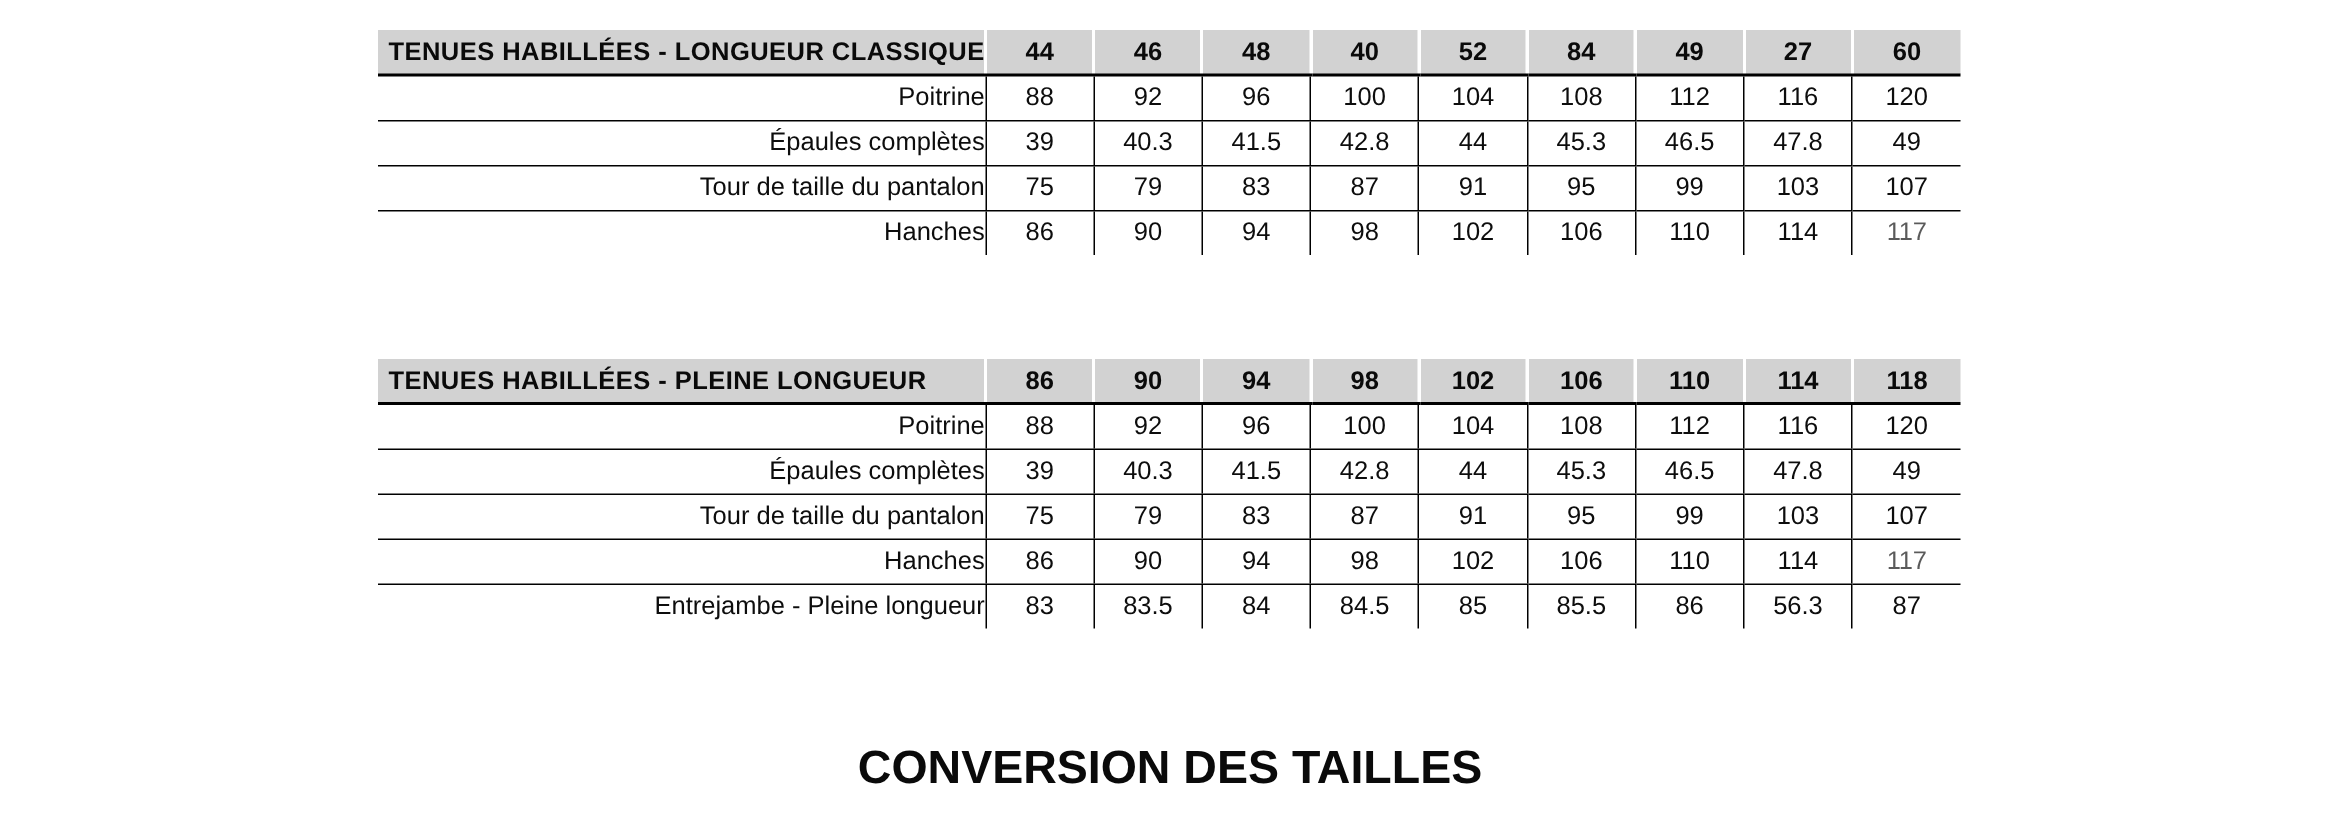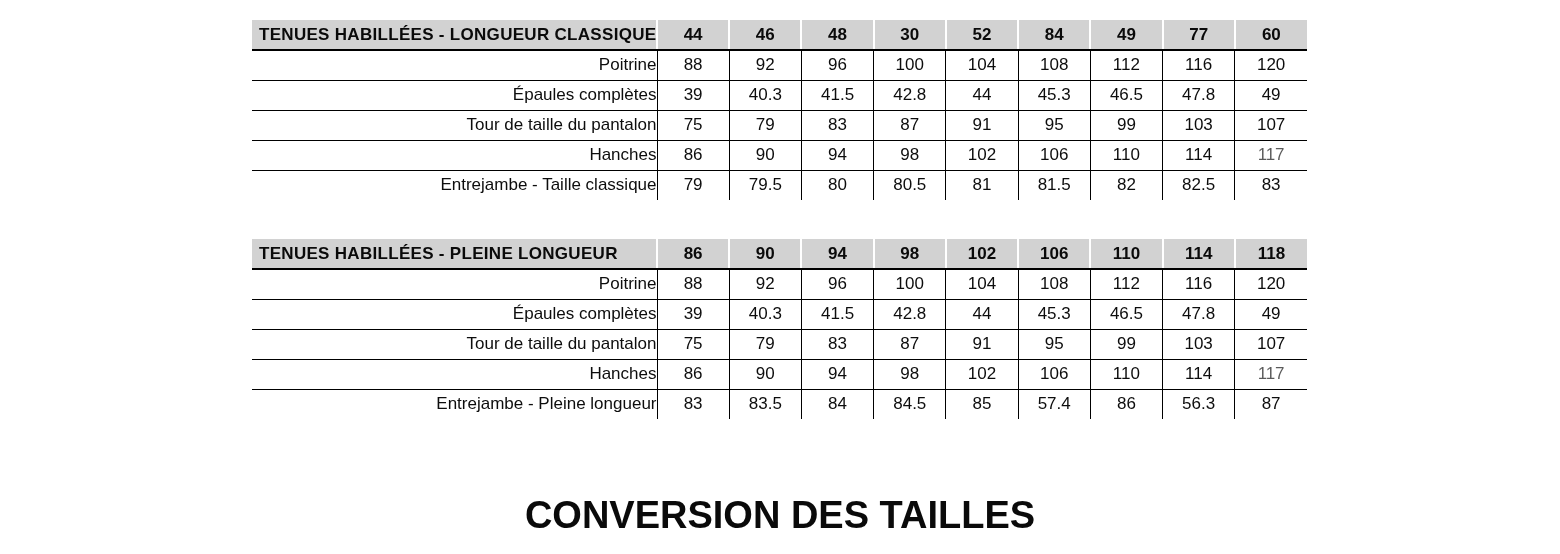--- a/index.html
+++ b/index.html
@@ -68,21 +68,21 @@
     opacity: 0.68;
     font-weight: 400;
     letter-spacing: -0.2px;
   }
   .page-title {
     position: absolute;
     left: 0;
     right: 0;
     top: 494px;
     text-align: center;
-    font-size: 38px;
+    font-size: 31px;
     font-weight: 800;
     letter-spacing: 0px;
     color: #0a0a0a;
   }
 </style>
 </head>
 <body>
 
 <div class="page">
 
@@ -98,25 +98,25 @@
         <col>
         <col>
         <col>
       </colgroup>
       <thead>
         <tr>
           <th class="label-h">TENUES HABILLÉES - LONGUEUR CLASSIQUE</th>
           <th class="size-h">44</th>
           <th class="size-h">46</th>
           <th class="size-h">48</th>
-          <th class="size-h">30</th>
+          <th class="size-h">40</th>
           <th class="size-h">52</th>
           <th class="size-h">84</th>
           <th class="size-h">49</th>
-          <th class="size-h">77</th>
+          <th class="size-h">27</th>
           <th class="size-h">60</th>
         </tr>
       </thead>
       <tbody>
         <tr>
           <td class="label">Poitrine</td>
           <td class="val">88</td>
           <td class="val">92</td>
           <td class="val">96</td>
           <td class="val">100</td>
@@ -155,32 +155,20 @@
           <td class="val">86</td>
           <td class="val">90</td>
           <td class="val">94</td>
           <td class="val">98</td>
           <td class="val">102</td>
           <td class="val">106</td>
           <td class="val">110</td>
           <td class="val">114</td>
           <td class="val light">117</td>
         </tr>
-        <tr>
-          <td class="label">Entrejambe - Taille classique</td>
-          <td class="val">79</td>
-          <td class="val">79.5</td>
-          <td class="val">80</td>
-          <td class="val">80.5</td>
-          <td class="val">81</td>
-          <td class="val">81.5</td>
-          <td class="val">82</td>
-          <td class="val">82.5</td>
-          <td class="val">83</td>
-        </tr>
       </tbody>
     </table>
 
   <table class="size-table t1">
       <colgroup>
         <col style="width: 405px;">
         <col>
         <col>
         <col>
         <col>
@@ -253,21 +241,21 @@
           <td class="val">114</td>
           <td class="val light">117</td>
         </tr>
         <tr>
           <td class="label">Entrejambe - Pleine longueur</td>
           <td class="val">83</td>
           <td class="val">83.5</td>
           <td class="val">84</td>
           <td class="val">84.5</td>
           <td class="val">85</td>
-          <td class="val">57.4</td>
+          <td class="val">85.5</td>
           <td class="val">86</td>
           <td class="val">56.3</td>
           <td class="val">87</td>
         </tr>
       </tbody>
     </table>
 
   <h1 class="page-title">CONVERSION DES TAILLES</h1>
 
 </div>

